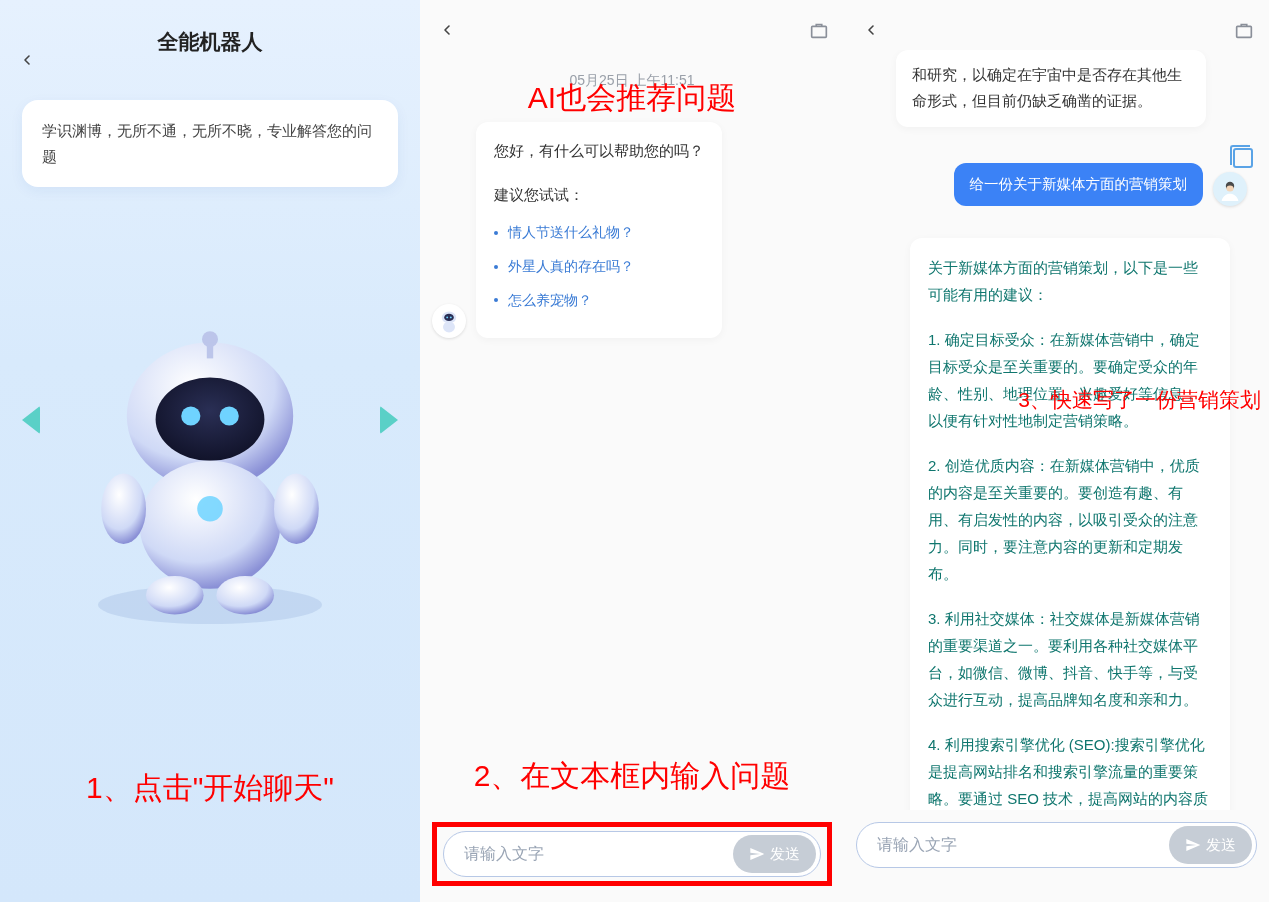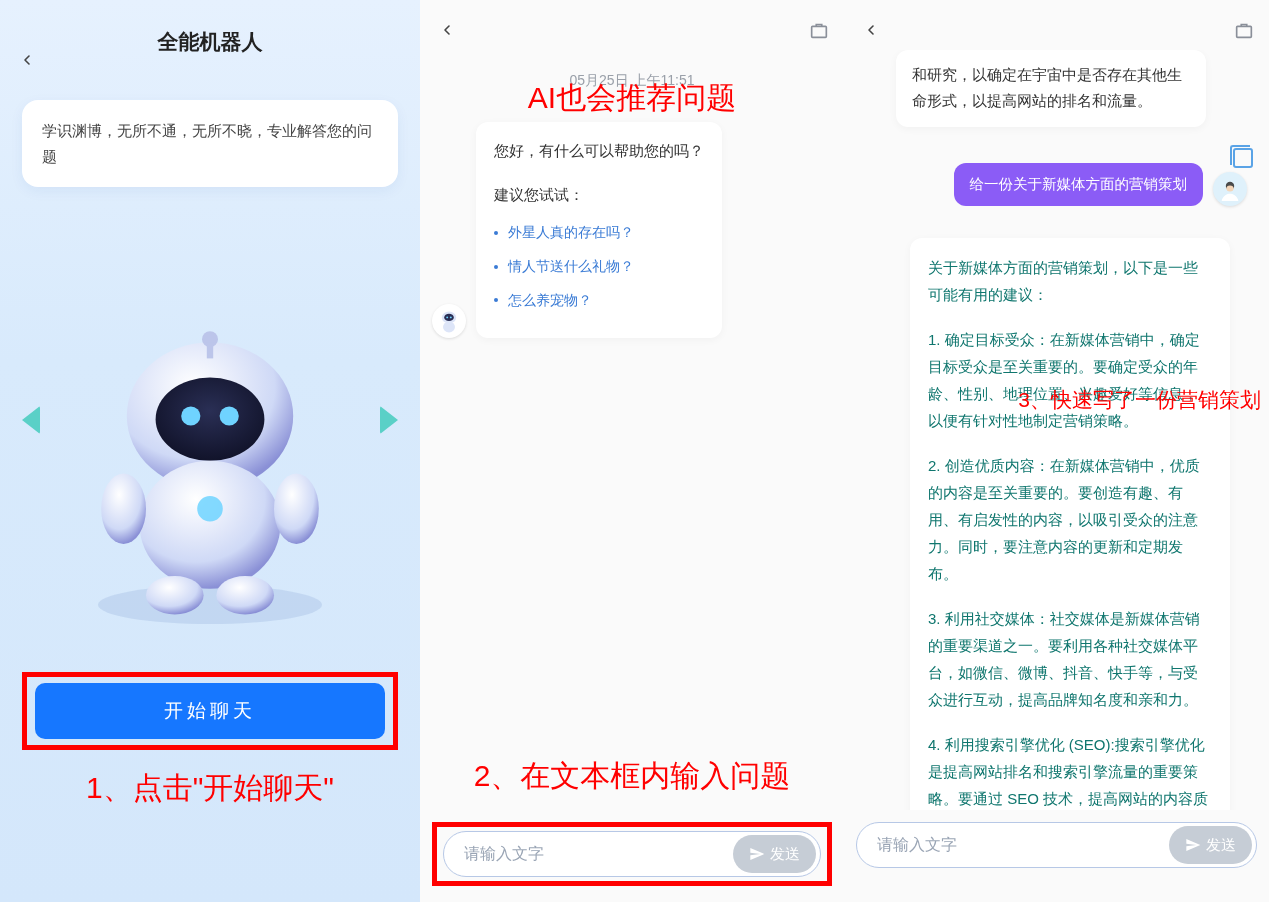--- a/index.html
+++ b/index.html
@@ -137,21 +137,21 @@
   }
   .send-btn svg { width:16px; height:16px; }
 
   
   .pane3 .scroll-area {
     position:absolute; top:50px; bottom:92px; left:0; right:0;
     overflow:hidden; padding:0 10px;
   }
   .msg-row.right { flex-direction:row-reverse; }
   .bubble-user {
-    margin-right:10px; background:#8b5cf6; color:#fff; border-radius:12px;
+    margin-right:10px; background:#3b82f6; color:#fff; border-radius:12px;
     padding:12px 16px; max-width:300px; font-size:14.5px;
   }
   .avatar.user { background:#dff1fb; overflow:hidden; }
   .longbubble {
     margin-left:10px; background:#fff; border-radius:12px;
     padding:16px 18px; max-width:320px;
     font-size:15px; color:#0f766e; line-height:1.8;
     box-shadow:0 2px 8px rgba(0,0,0,0.04);
   }
   .longbubble p { margin:0 0 18px 0; }
@@ -216,23 +216,20 @@
       <rect x="98" y="14" width="4" height="10" fill="#bcc5ea"></rect>
       <ellipse cx="100" cy="128" rx="44" ry="40" fill="url(#rg)"></ellipse>
       <ellipse cx="46" cy="118" rx="14" ry="22" fill="url(#rg)"></ellipse>
       <ellipse cx="154" cy="118" rx="14" ry="22" fill="url(#rg)"></ellipse>
       <ellipse cx="78" cy="172" rx="18" ry="12" fill="url(#rg)"></ellipse>
       <ellipse cx="122" cy="172" rx="18" ry="12" fill="url(#rg)"></ellipse>
       <circle cx="100" cy="118" r="8" fill="#6fd3ff" opacity="0.85"></circle>
     </svg>
   </div>
 
-  <div class="start-wrap">
-    <button class="start-btn">开始聊天</button>
-  </div>
   <div class="anno1">1、点击"开始聊天"</div>
 </div>
 
 <div class="pane pane2">
   <div class="hdr">
     <div class="back">
       <svg viewBox="0 0 24 24" fill="none" stroke="currentColor" stroke-width="2.4" stroke-linecap="round" stroke-linejoin="round">
           <polyline points="15 18 9 12 15 6"></polyline>
         </svg>
     </div>
@@ -255,25 +252,25 @@
         <circle cx="17" cy="14" r="1.6" fill="#6fd3ff"></circle>
           <circle cx="23" cy="14" r="1.6" fill="#6fd3ff"></circle>
         <ellipse cx="20" cy="30" rx="10" ry="9" fill="#dde5f8"></ellipse>
       </svg>
     </div>
     <div class="bubble-ai">
       <div class="greet">您好，有什么可以帮助您的吗？</div>
       <div class="suggest-hdr">建议您试试：</div>
       <div class="suggest-item">
           <span class="dot"></span>
-          <span>外星人真的存在吗？</span>
+          <span>情人节送什么礼物？</span>
         </div>
       <div class="suggest-item">
           <span class="dot"></span>
-          <span>情人节送什么礼物？</span>
+          <span>外星人真的存在吗？</span>
         </div>
       <div class="suggest-item">
           <span class="dot"></span>
           <span>怎么养宠物？</span>
         </div>
     </div>
   </div>
 
   <div class="anno2bottom">2、在文本框内输入问题</div>
 
@@ -299,21 +296,21 @@
     </div>
     <div class="box-icon">
       <svg viewBox="0 0 24 24" fill="none" stroke="currentColor" stroke-width="1.8">
           <rect x="4" y="8" width="16" height="12" rx="1"></rect>
           <path d="M9 8V6h6v2"></path>
         </svg>
     </div>
   </div>
 
   <div class="scroll-area">
-    <div class="bubble-ai top">和研究，以确定在宇宙中是否存在其他生命形式，以提高网站的排名和流量。</div>
+    <div class="bubble-ai top">和研究，以确定在宇宙中是否存在其他生命形式，但目前仍缺乏确凿的证据。</div>
     <div class="copy-icon"></div>
 
     <div class="msg-row right" style="margin-top:28px;">
       <div class="avatar user">
         <svg viewBox="0 0 40 40">
           <circle cx="20" cy="20" r="20" fill="#dff1fb"></circle>
           <circle cx="20" cy="15" r="7" fill="#4a4a4a"></circle>
           <ellipse cx="20" cy="19" rx="6" ry="5" fill="#f4d5b8"></ellipse>
           <path d="M6 40c2-9 10-12 14-12s12 3 14 12z" fill="#ffffff"></path>
         </svg>

